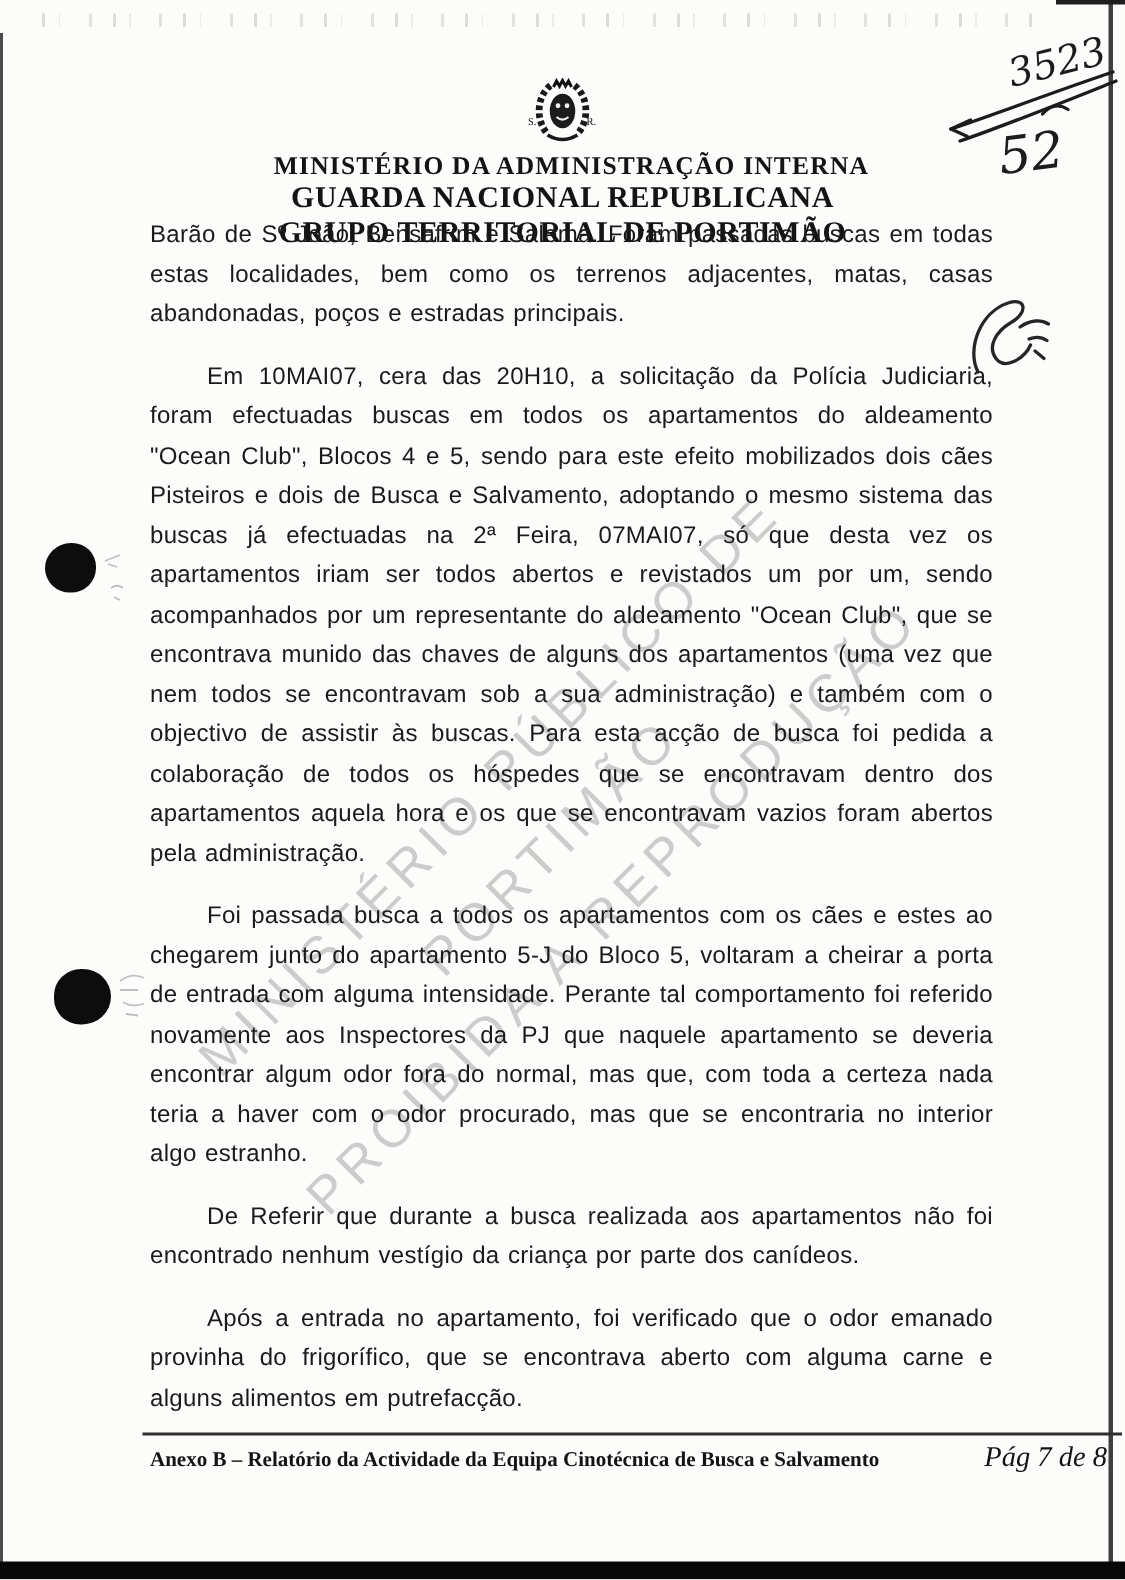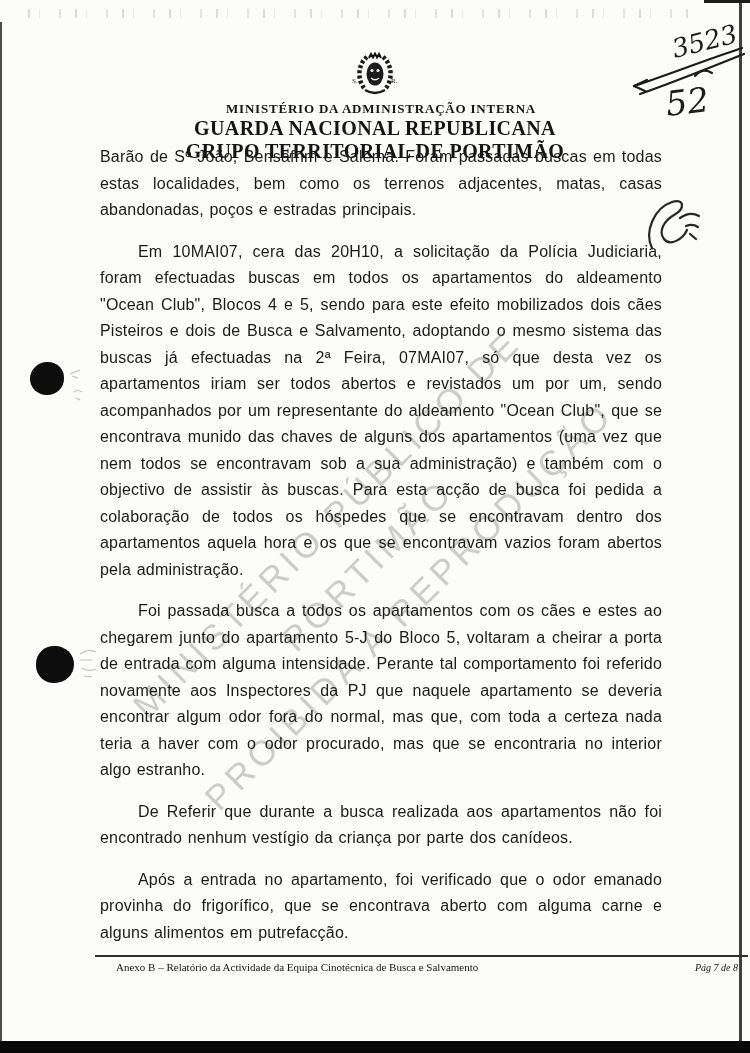--- a/index.html
+++ b/index.html
@@ -22,21 +22,21 @@
   .edge-top-right{position:absolute;left:704px;top:0;width:46px;height:3px;background:#1e1e1e;}
   
   .punch{position:absolute;background:#0d0d0d;}
   .punch-1{left:30px;top:362px;width:34px;height:33px;border-radius:52% 48% 50% 50%;}
   .punch-2{left:36px;top:646px;width:38px;height:37px;border-radius:49% 51% 52% 48%;}
   .punch-scribble{position:absolute;opacity:.55;}
   
   .header{position:absolute;left:0;top:52px;width:750px;text-align:center;z-index:2;}
   .crest{display:block;margin:0 auto 3px auto;}
   .hline{font-family:"Liberation Serif",serif;color:#141414;}
-  .hline-1{font-size:13px;letter-spacing:.8px;font-weight:600;padding-left:12px;}
+  .hline-1{font-size:17px;letter-spacing:.8px;font-weight:600;padding-left:12px;}
   .hline-2,.hline-3{font-size:20px;font-weight:700;letter-spacing:.4px;}
   
   .watermark{
     position:absolute;left:-8px;top:478px;width:752px;z-index:1;
     transform:rotate(-45deg);text-align:center;
     font-size:35px;line-height:58px;letter-spacing:5px;font-weight:400;opacity:.9;
   }
   
   .body-text{
     position:absolute;left:100px;top:144px;width:562px;z-index:2;
@@ -45,22 +45,22 @@
   }
   .body-text p{margin:0 0 15px 0;}
   .body-text p.indent{text-indent:38px;}
   
   .hand-top{position:absolute;left:628px;top:14px;z-index:3;}
   .hand-rubric{position:absolute;left:638px;top:196px;z-index:3;}
   .hand{font-family:"DejaVu Serif",serif;font-style:italic;fill:#1c1c1c;}
   
   .footer-rule{position:absolute;left:95px;top:955px;width:653px;height:2px;background:#2e2e2e;}
   .footer{position:absolute;left:100px;top:961px;width:638px;display:flex;justify-content:space-between;align-items:baseline;z-index:2;}
-  .footer-left{font-family:"Liberation Serif",serif;font-weight:400;font-size:11px;color:#141414;margin-left:16px;}
-  .footer-right{font-family:"Liberation Serif",serif;font-style:italic;font-size:10px;color:#141414;}
+  .footer-left{font-family:"Liberation Serif",serif;font-weight:700;font-size:14px;color:#141414;}
+  .footer-right{font-family:"Liberation Serif",serif;font-style:italic;font-size:19px;color:#141414;}
 </style>
 </head>
 <body>
 
 <div class="page">
 
   <div class="scan-noise-top"></div>
   <div class="edge-left"></div>
   <div class="edge-right"></div>
   <div class="edge-bottom"></div>

